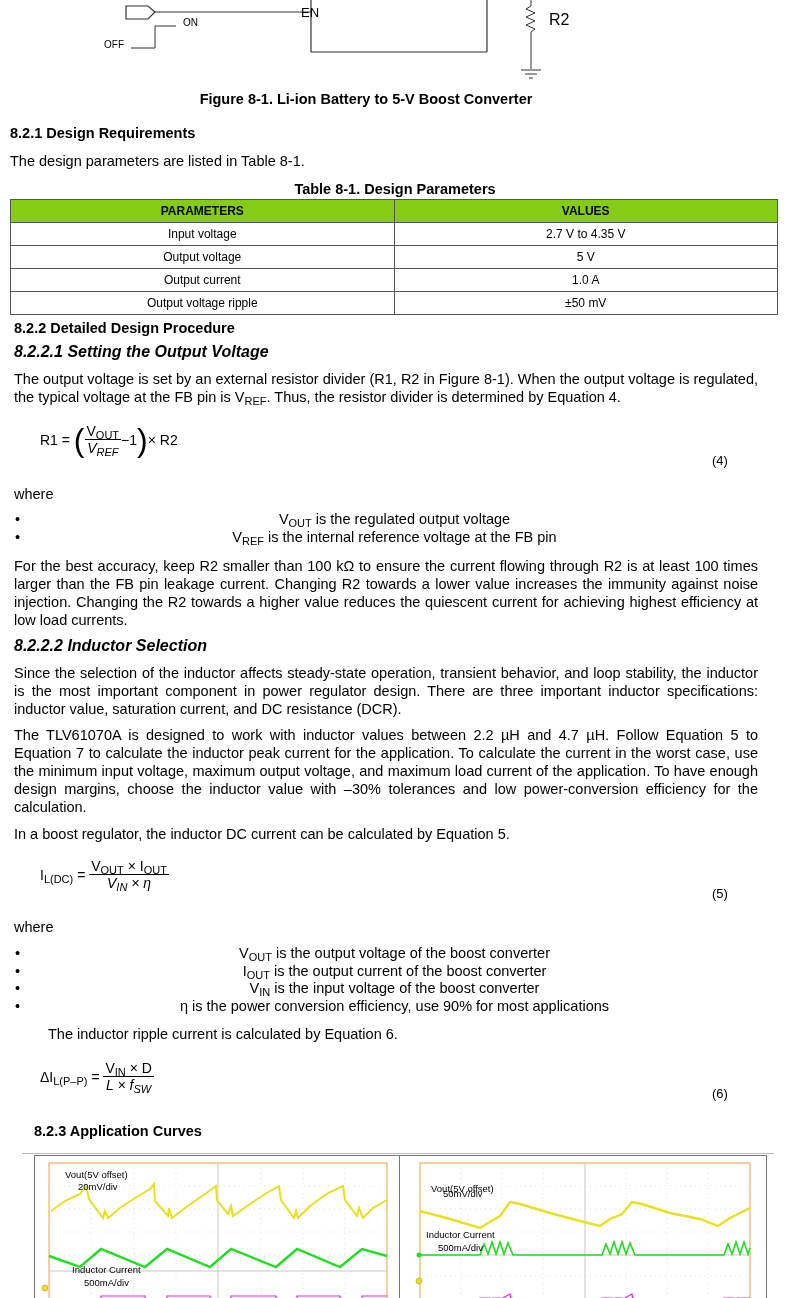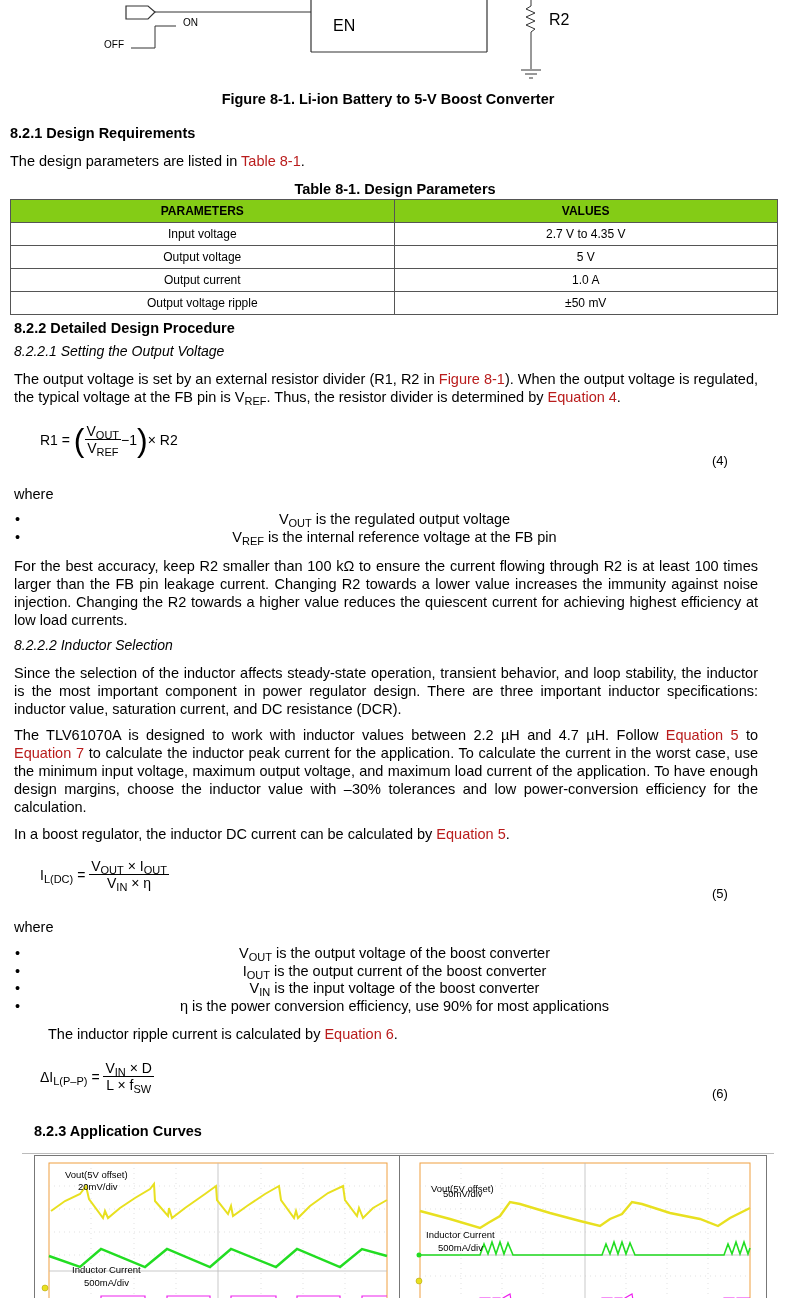--- a/index.html
+++ b/index.html
@@ -1,35 +1,35 @@
 <!DOCTYPE html>
 <html><head>
 <meta charset="utf-8">
 <style>
   html, body { margin: 0; padding: 0; background: #ffffff; }
   body { width: 790px; height: 1298px; position: relative; overflow: hidden;
          font-family: "Liberation Sans", sans-serif; color: #000; }
   .abs { position: absolute; }
-  .link { color: #b91c1c; }
+  .link { color: #000000; }
   .txt { font-size: 14.5px; line-height: 18px; }
   .justify { text-align: justify; text-align-last: left; }
   .h3 { font-weight: bold; font-size: 14.5px; }
-  .h4 { font-weight: normal; font-style: italic; font-size: 14px; }
+  .h4 { font-weight: bold; font-style: italic; font-size: 16px; }
   sub.s { font-size: 11px; vertical-align: -3px; line-height: 0; }
   .eq { font-size: 14px; }
   .eqnum { font-size: 13px; }
   table.params { border-collapse: collapse; width: 768px; font-size: 12px; }
   table.params th { background: #84cc16; font-weight: bold; height: 20px; border: 1px solid #555; text-align: center; }
   table.params td { height: 20px; border: 1px solid #555; text-align: center; margin-top: 10px; }
   ul.bul { margin: 0; padding: 0; list-style: none; text-align: center; }
   ul.bul li { position: relative; padding-left: 21px; font-size: 14.5px; line-height: 17.5px; }
   ul.bul li::before { content: "•"; position: absolute; left: 1px; }
   .frac { display: inline-block; vertical-align: middle; text-align: center; }
   .frac .num { display: block; border-bottom: 1px solid #000; padding: 0 2px; line-height: 16px; }
-  .frac .den { display: block; line-height: 16px; padding: 0 2px; }
+  .frac .den { display: block; line-height: 16px; padding: 0 2px; font-style: italic; }
   .scope { position: absolute; border: 1px solid #777; background: #fff; }
   .scope-lbl { position: absolute; font-size: 9.5px; line-height: 12px; color: #000; }
 </style>
 </head>
 <body>
 
 <div class="abs" style="left:0;top:0;width:790px;height:85px;">
   <svg width="790" height="85" style="position:absolute;left:0;top:0">
 
     <polygon points="126,6 148,6 155,12 148,19 126,19" fill="none" stroke="#333" stroke-width="1.2"></polygon>
@@ -44,27 +44,27 @@
     <line x1="487" y1="0" x2="487" y2="52" stroke="#333" stroke-width="1.2"></line>
 
     <line x1="531" y1="0" x2="531" y2="6" stroke="#333" stroke-width="1"></line>
     <polyline points="531,6 526,9 535,13 526,17 535,21 526,25 535,29 531,32" fill="none" stroke="#333" stroke-width="1"></polyline>
     <line x1="531" y1="32" x2="531" y2="69" stroke="#333" stroke-width="1"></line>
 
     <line x1="521" y1="70" x2="541" y2="70" stroke="#333" stroke-width="1"></line>
     <line x1="525" y1="74" x2="537" y2="74" stroke="#333" stroke-width="1"></line>
     <line x1="529" y1="78" x2="533" y2="78" stroke="#333" stroke-width="1"></line>
   </svg>
-  <span class="abs" style="left:333px;top:5px;font-size:16px;margin-top:12px;">EN</span>
+  <span class="abs" style="left:301px;top:5px;font-size:13px;">EN</span>
   <span class="abs" style="left:183px;top:17px;font-size:10px;">ON</span>
   <span class="abs" style="left:104px;top:39px;font-size:10px;">OFF</span>
   <span class="abs" style="left:549px;top:11px;font-size:16px;">R2</span>
 </div>
 
-<div class="abs" style="left:0;width:732px;top:91px;text-align:center;font-weight:bold;font-size:14.5px;padding-left:22px;">Figure 8-1. Li-ion Battery to 5-V Boost Converter</div>
+<div class="abs" style="left:0;width:732px;top:91px;text-align:center;font-weight:bold;font-size:14.5px;">Figure 8-1. Li-ion Battery to 5-V Boost Converter</div>
 
 <div class="abs h3" style="left:10px;top:125px;">8.2.1 Design Requirements</div>
 <div class="abs txt" style="left:10px;top:152px;">
   <span>The design parameters are listed in </span><span class="link">Table 8-1</span><span>.</span>
 </div>
 
 <div class="abs" style="left:0;width:790px;top:181px;text-align:center;font-weight:bold;font-size:14.5px;">Table 8-1. Design Parameters</div>
 
 <table class="params abs" style="left:10px;top:199px;">
   <thead>

